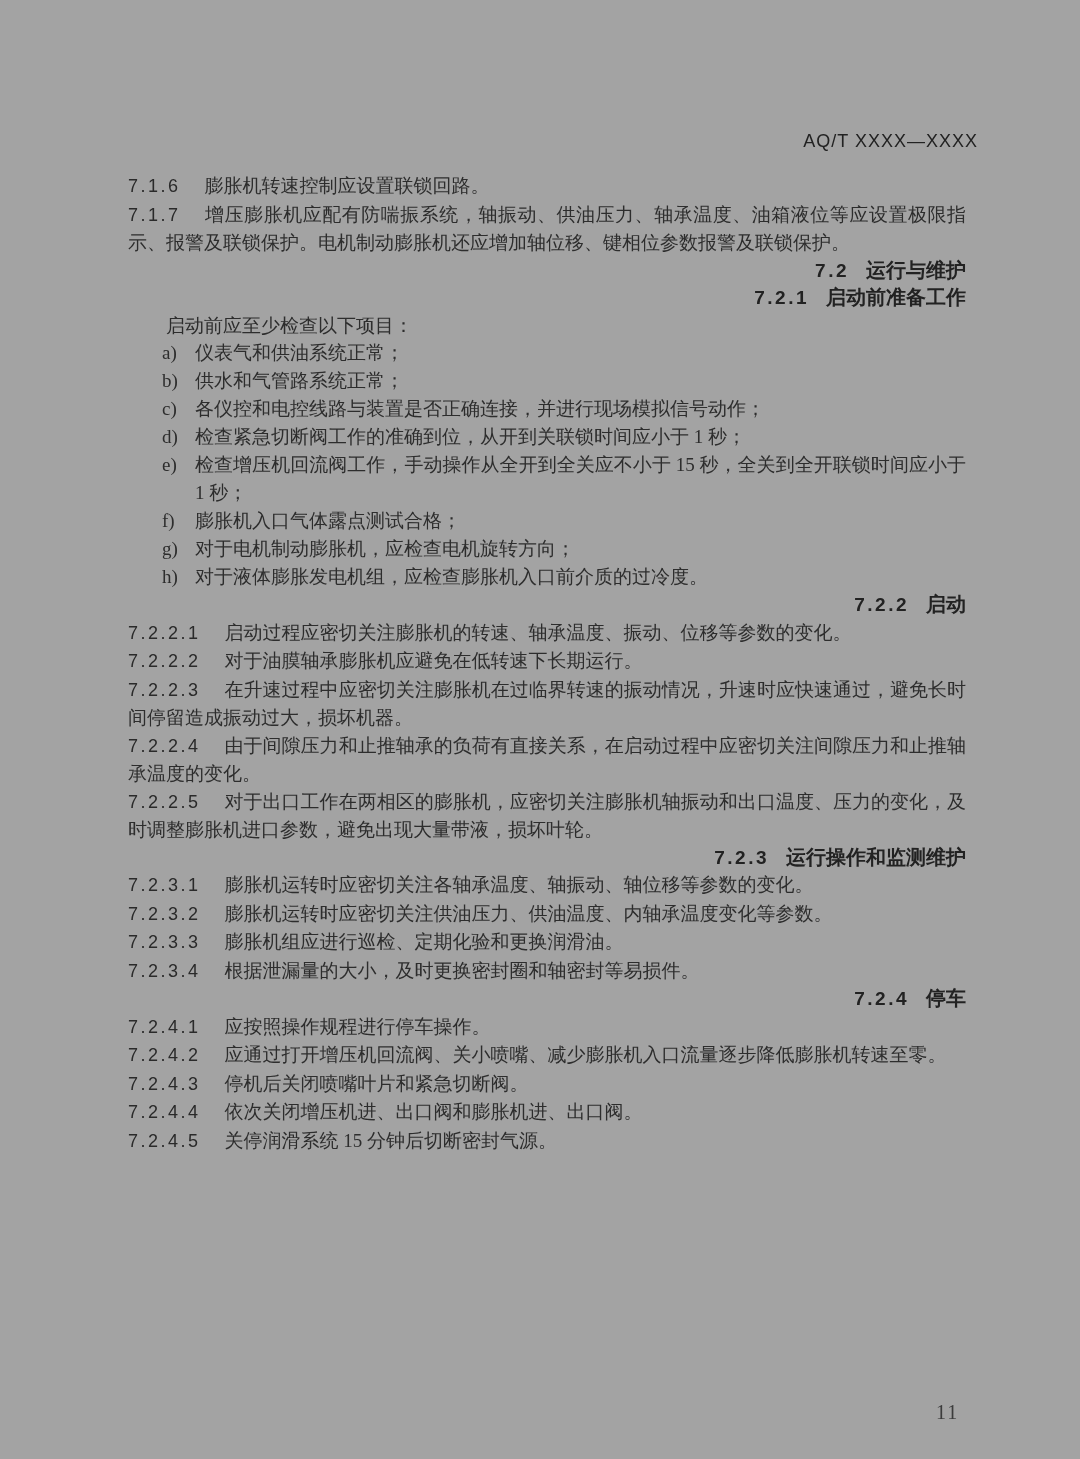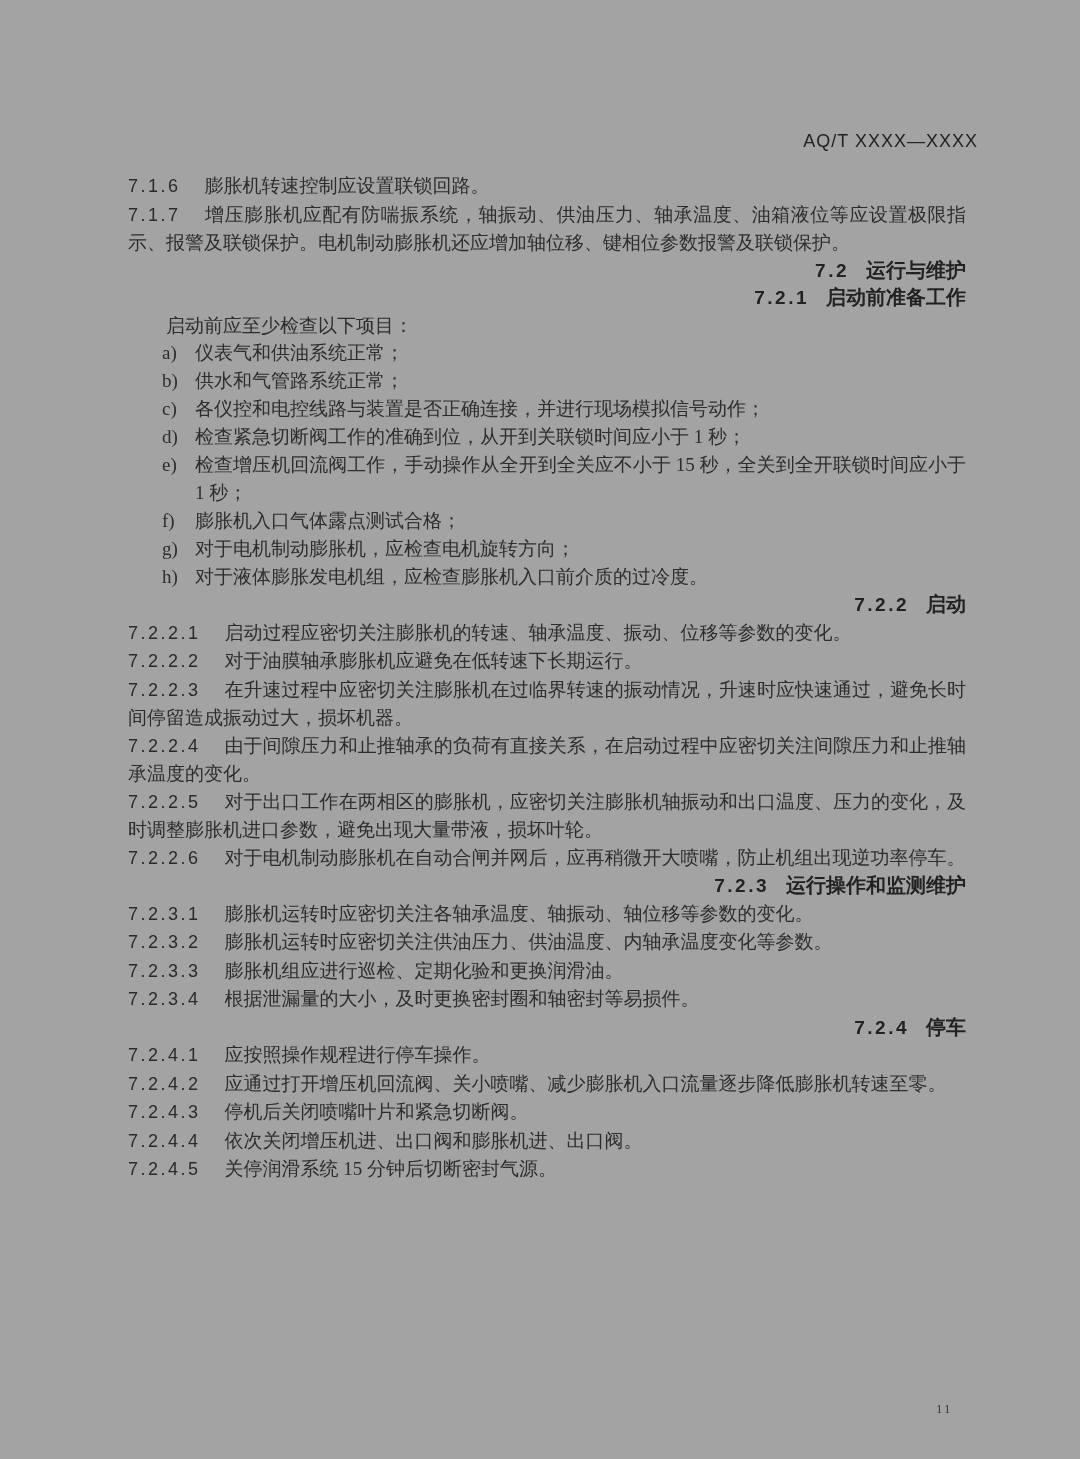--- a/index.html
+++ b/index.html
@@ -76,21 +76,21 @@
     text-align: left;
   }
   .list-item .txt {
     flex: 1 1 auto;
     text-align: justify;
   }
   .page-number {
     position: absolute;
     top: 1401px;
     left: 936px;
-    font-size: 13px;
+    font-size: 20px;
     letter-spacing: 2px;
     color: #3c3c3c;
   }
 </style>
 </head>
 <body>
 
 <div class="page">
   <div class="doc-code">AQ/T XXXX—XXXX</div>
 
@@ -131,21 +131,20 @@
       <div class="list-item">
         <span class="marker">h)</span>
         <span class="txt">对于液体膨胀发电机组，应检查膨胀机入口前介质的过冷度。</span>
       </div>
       <p class="heading"><span class="num">7.2.2</span><span class="txt">启动</span></p>
       <p class="clause"><span class="num">7.2.2.1</span><span class="txt">启动过程应密切关注膨胀机的转速、轴承温度、振动、位移等参数的变化。</span></p>
       <p class="clause"><span class="num">7.2.2.2</span><span class="txt">对于油膜轴承膨胀机应避免在低转速下长期运行。</span></p>
       <p class="clause"><span class="num">7.2.2.3</span><span class="txt">在升速过程中应密切关注膨胀机在过临界转速的振动情况，升速时应快速通过，避免长时间停留造成振动过大，损坏机器。</span></p>
       <p class="clause"><span class="num">7.2.2.4</span><span class="txt">由于间隙压力和止推轴承的负荷有直接关系，在启动过程中应密切关注间隙压力和止推轴承温度的变化。</span></p>
       <p class="clause"><span class="num">7.2.2.5</span><span class="txt">对于出口工作在两相区的膨胀机，应密切关注膨胀机轴振动和出口温度、压力的变化，及时调整膨胀机进口参数，避免出现大量带液，损坏叶轮。</span></p>
-      <p class="clause"><span class="num">7.2.2.6</span><span class="txt">对于电机制动膨胀机在自动合闸并网后，应再稍微开大喷嘴，防止机组出现逆功率停车。</span></p>
       <p class="heading"><span class="num">7.2.3</span><span class="txt">运行操作和监测维护</span></p>
       <p class="clause"><span class="num">7.2.3.1</span><span class="txt">膨胀机运转时应密切关注各轴承温度、轴振动、轴位移等参数的变化。</span></p>
       <p class="clause"><span class="num">7.2.3.2</span><span class="txt">膨胀机运转时应密切关注供油压力、供油温度、内轴承温度变化等参数。</span></p>
       <p class="clause"><span class="num">7.2.3.3</span><span class="txt">膨胀机组应进行巡检、定期化验和更换润滑油。</span></p>
       <p class="clause"><span class="num">7.2.3.4</span><span class="txt">根据泄漏量的大小，及时更换密封圈和轴密封等易损件。</span></p>
       <p class="heading"><span class="num">7.2.4</span><span class="txt">停车</span></p>
       <p class="clause"><span class="num">7.2.4.1</span><span class="txt">应按照操作规程进行停车操作。</span></p>
       <p class="clause"><span class="num">7.2.4.2</span><span class="txt">应通过打开增压机回流阀、关小喷嘴、减少膨胀机入口流量逐步降低膨胀机转速至零。</span></p>
       <p class="clause"><span class="num">7.2.4.3</span><span class="txt">停机后关闭喷嘴叶片和紧急切断阀。</span></p>
       <p class="clause"><span class="num">7.2.4.4</span><span class="txt">依次关闭增压机进、出口阀和膨胀机进、出口阀。</span></p>

